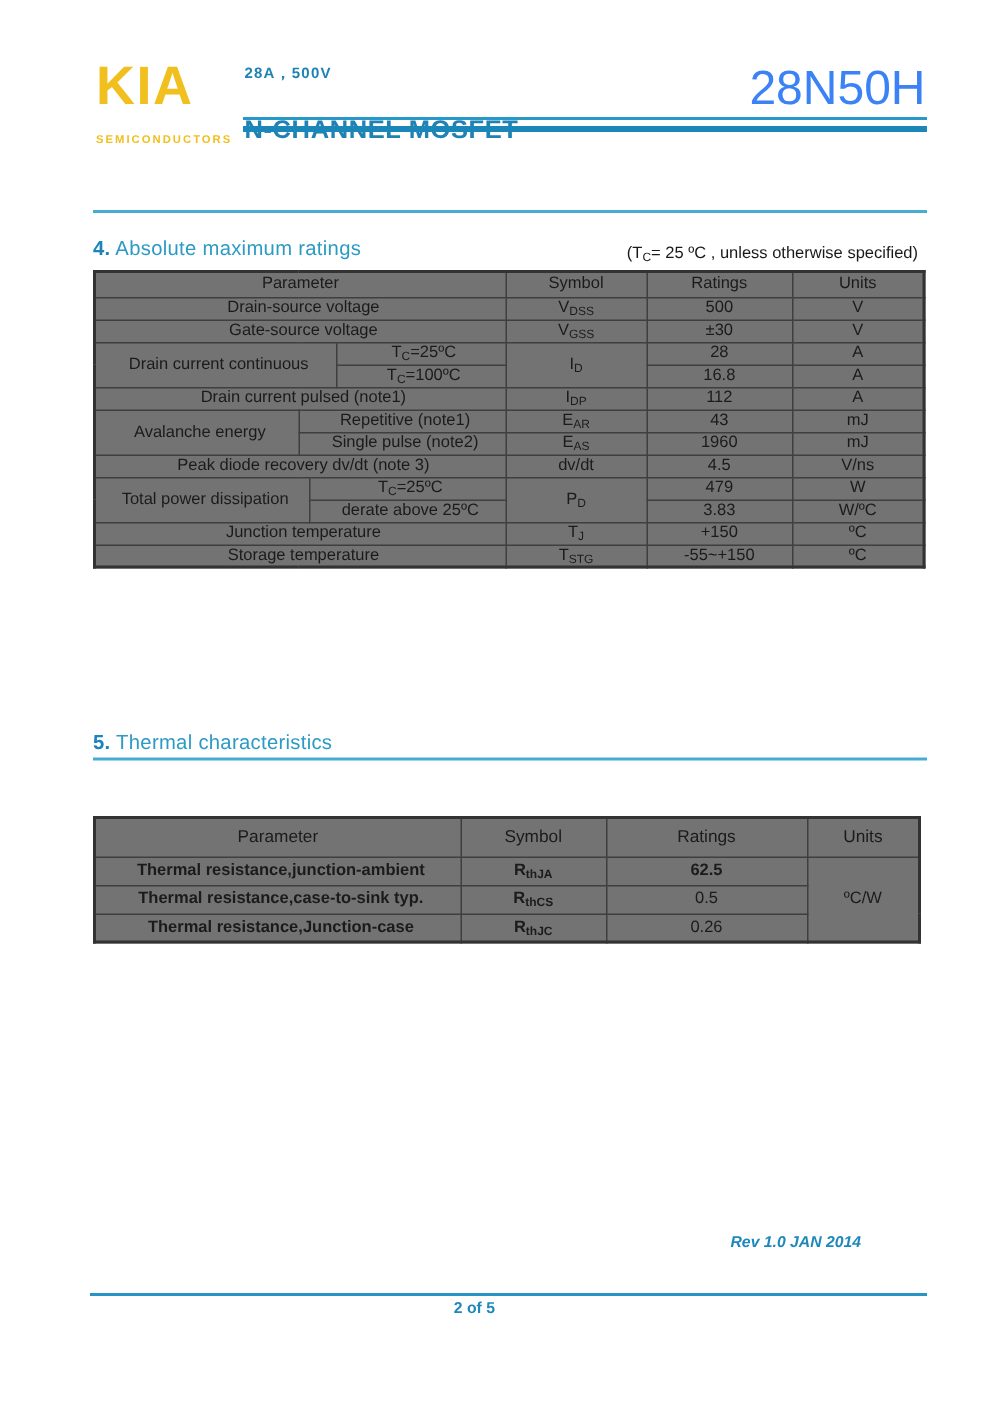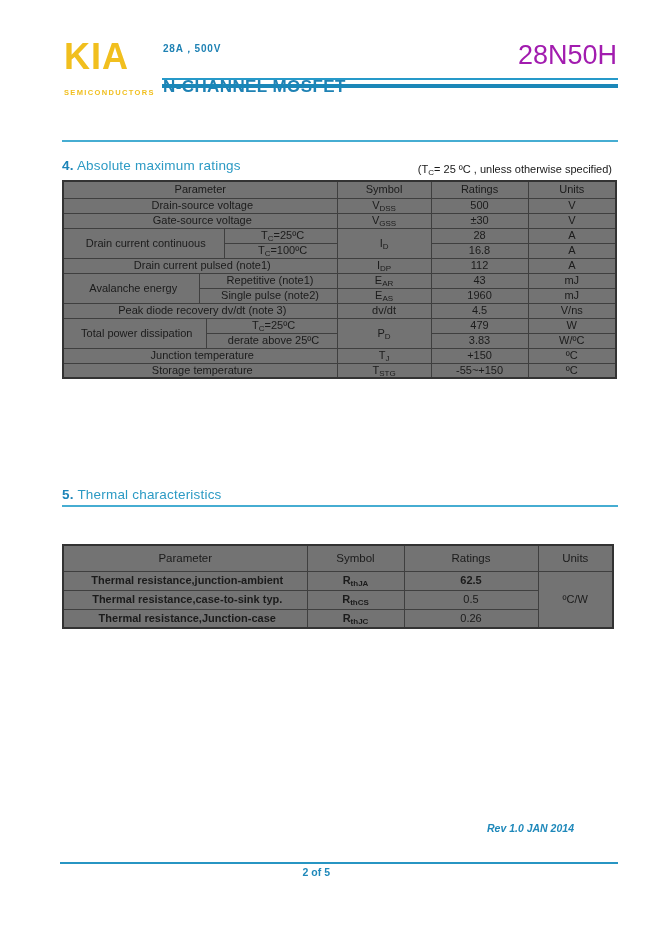--- a/index.html
+++ b/index.html
@@ -6,21 +6,21 @@
   .page{position:relative;width:662px;height:936px;background:#ffffff;overflow:hidden;
         font-family:"Liberation Sans",sans-serif;color:#1b1b1b;}
 
   
   .logo{position:absolute;left:64px;top:39px;}
   .logo-kia{font-size:36px;font-weight:900;line-height:1;color:#F1BF1E;letter-spacing:1px;}
   .logo-sub{font-size:7.5px;font-weight:700;color:#F1BF1E;letter-spacing:1.35px;margin-top:13px;}
   .head-sub{position:absolute;left:163px;top:42px;color:#1F82B4;}
   .head-sub-l1{font-size:10px;font-weight:700;letter-spacing:.8px;}
   .head-sub-l2{font-size:17px;font-weight:700;letter-spacing:.4px;margin-top:21px;}
-  .part-no{position:absolute;right:45px;top:40px;font-size:27px;font-weight:400;color:#a21caf;}
+  .part-no{position:absolute;right:45px;top:40px;font-size:32px;font-weight:400;color:#3b82f6;}
   .rule-thin{position:absolute;left:162px;top:78px;width:456px;height:2px;background:#2699C9;}
   .rule-thick{position:absolute;left:162px;top:84px;width:456px;height:4px;background:#1B87B8;}
 
   
   .sec-title{position:absolute;left:62px;font-size:13.5px;letter-spacing:.2px;color:#2C9AC4;}
   .sec-title .num{font-weight:700;color:#1C84B8;}
   .sec4-title{top:122px;margin-top:36px;} .sec5-title{top:487px;}
   .sec-underline{position:absolute;left:62px;width:556px;height:2px;background:#46ADD2;}
   .sec4-underline{top:140px;} .sec5-underline{top:505px;}
 

